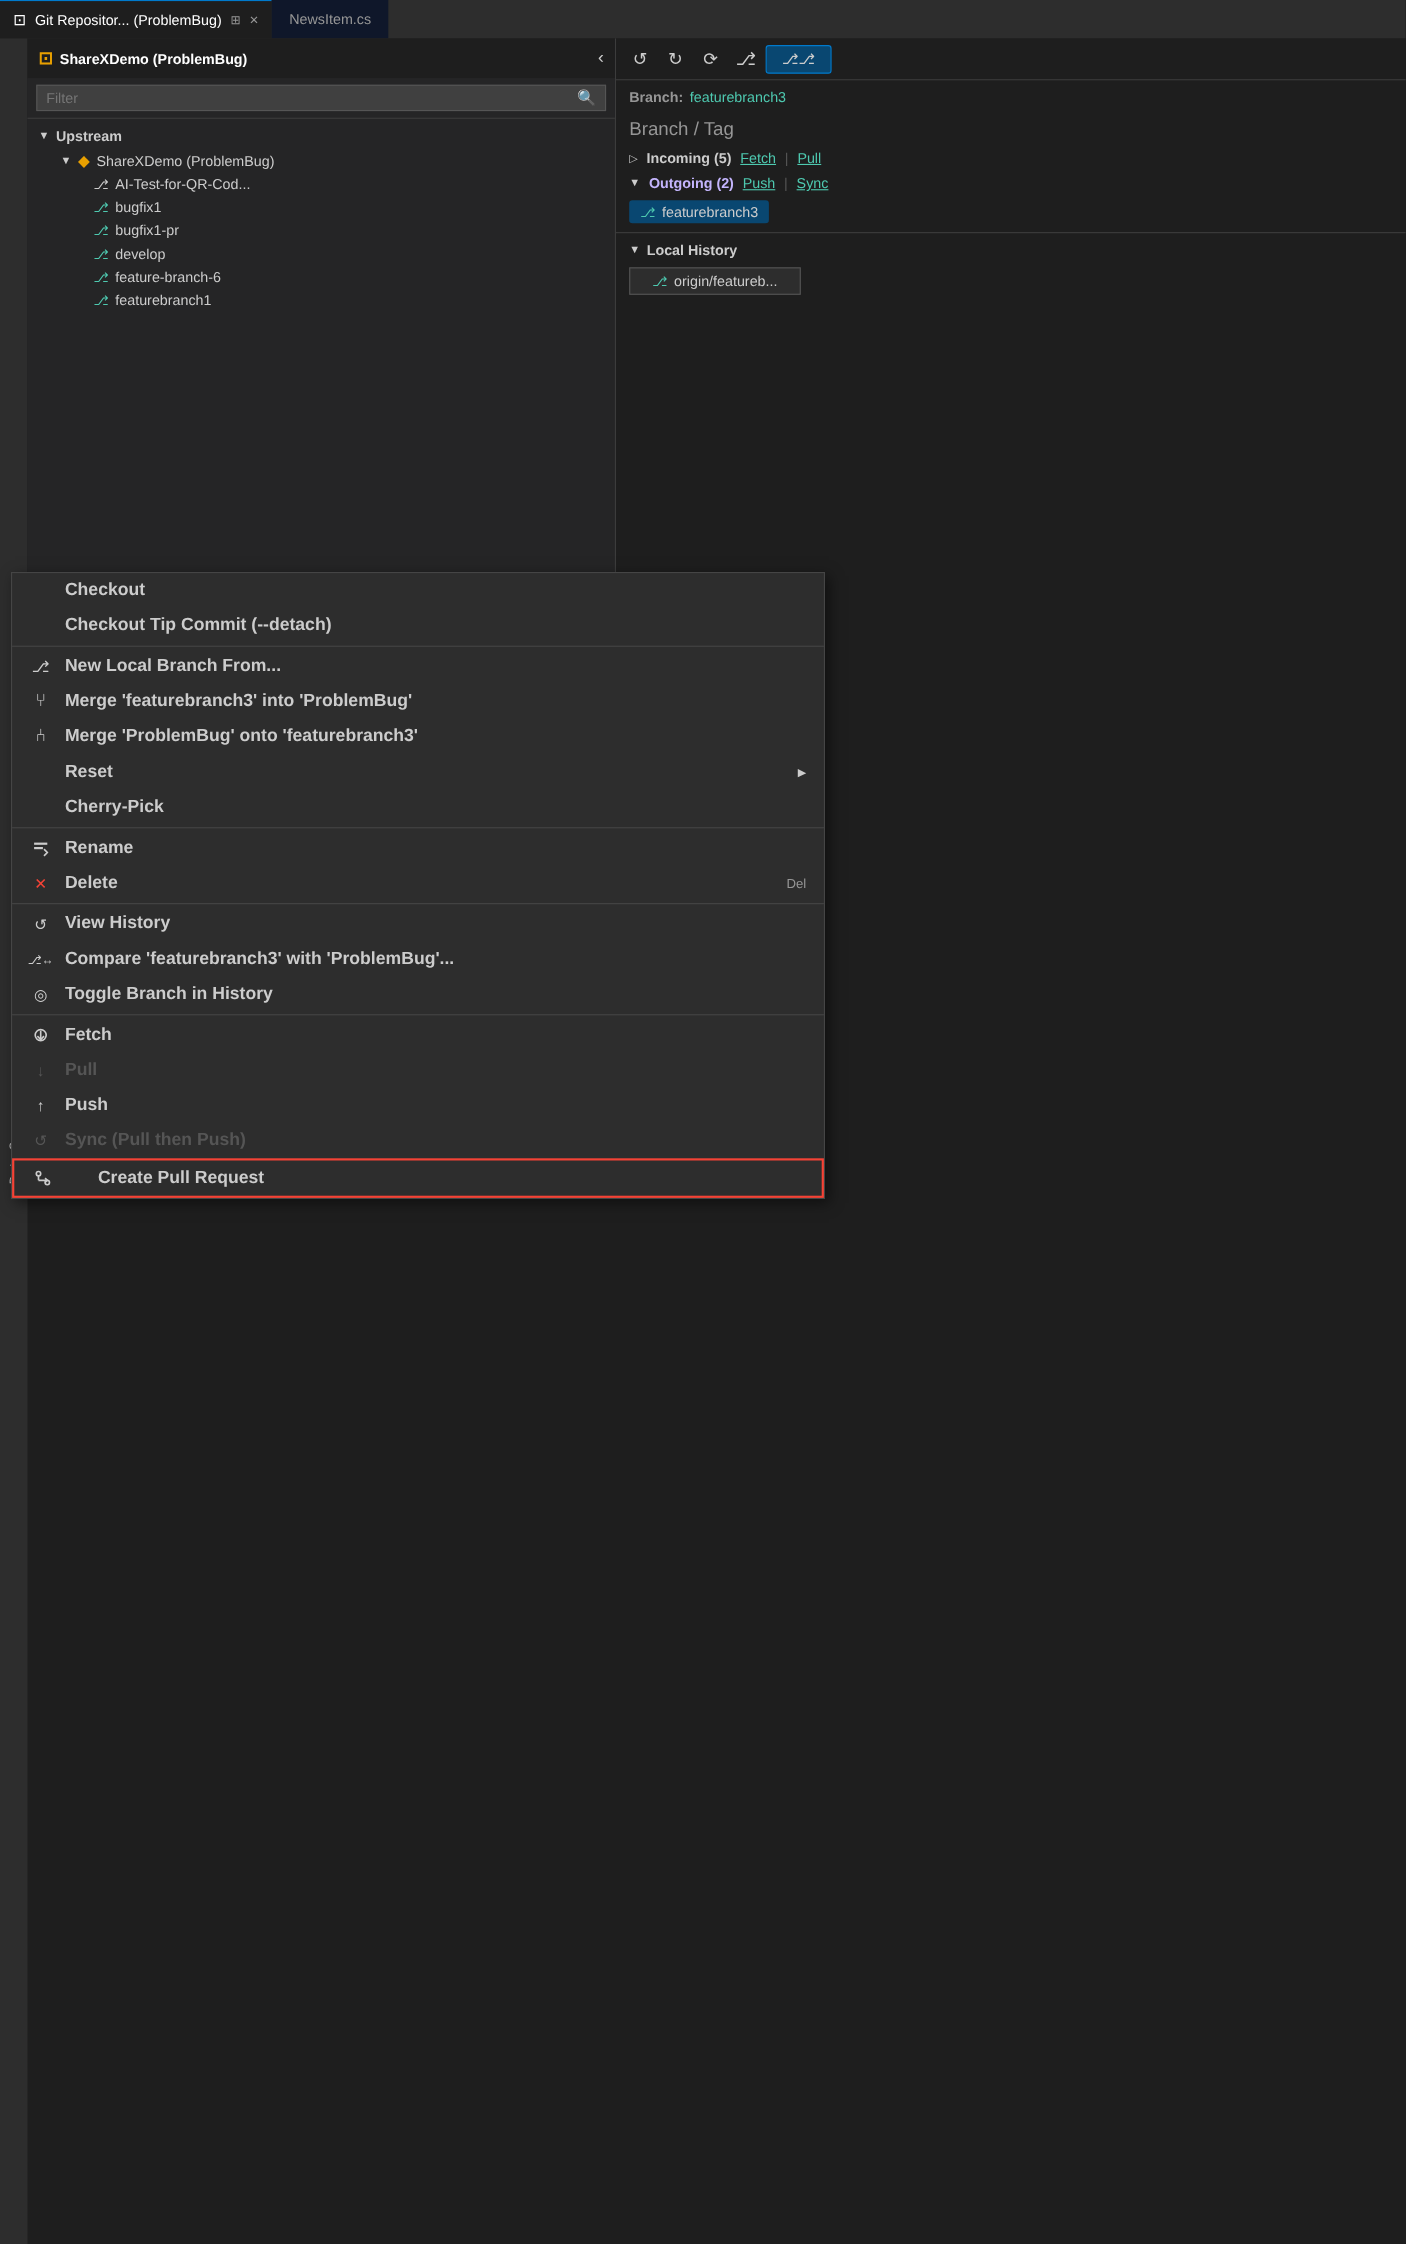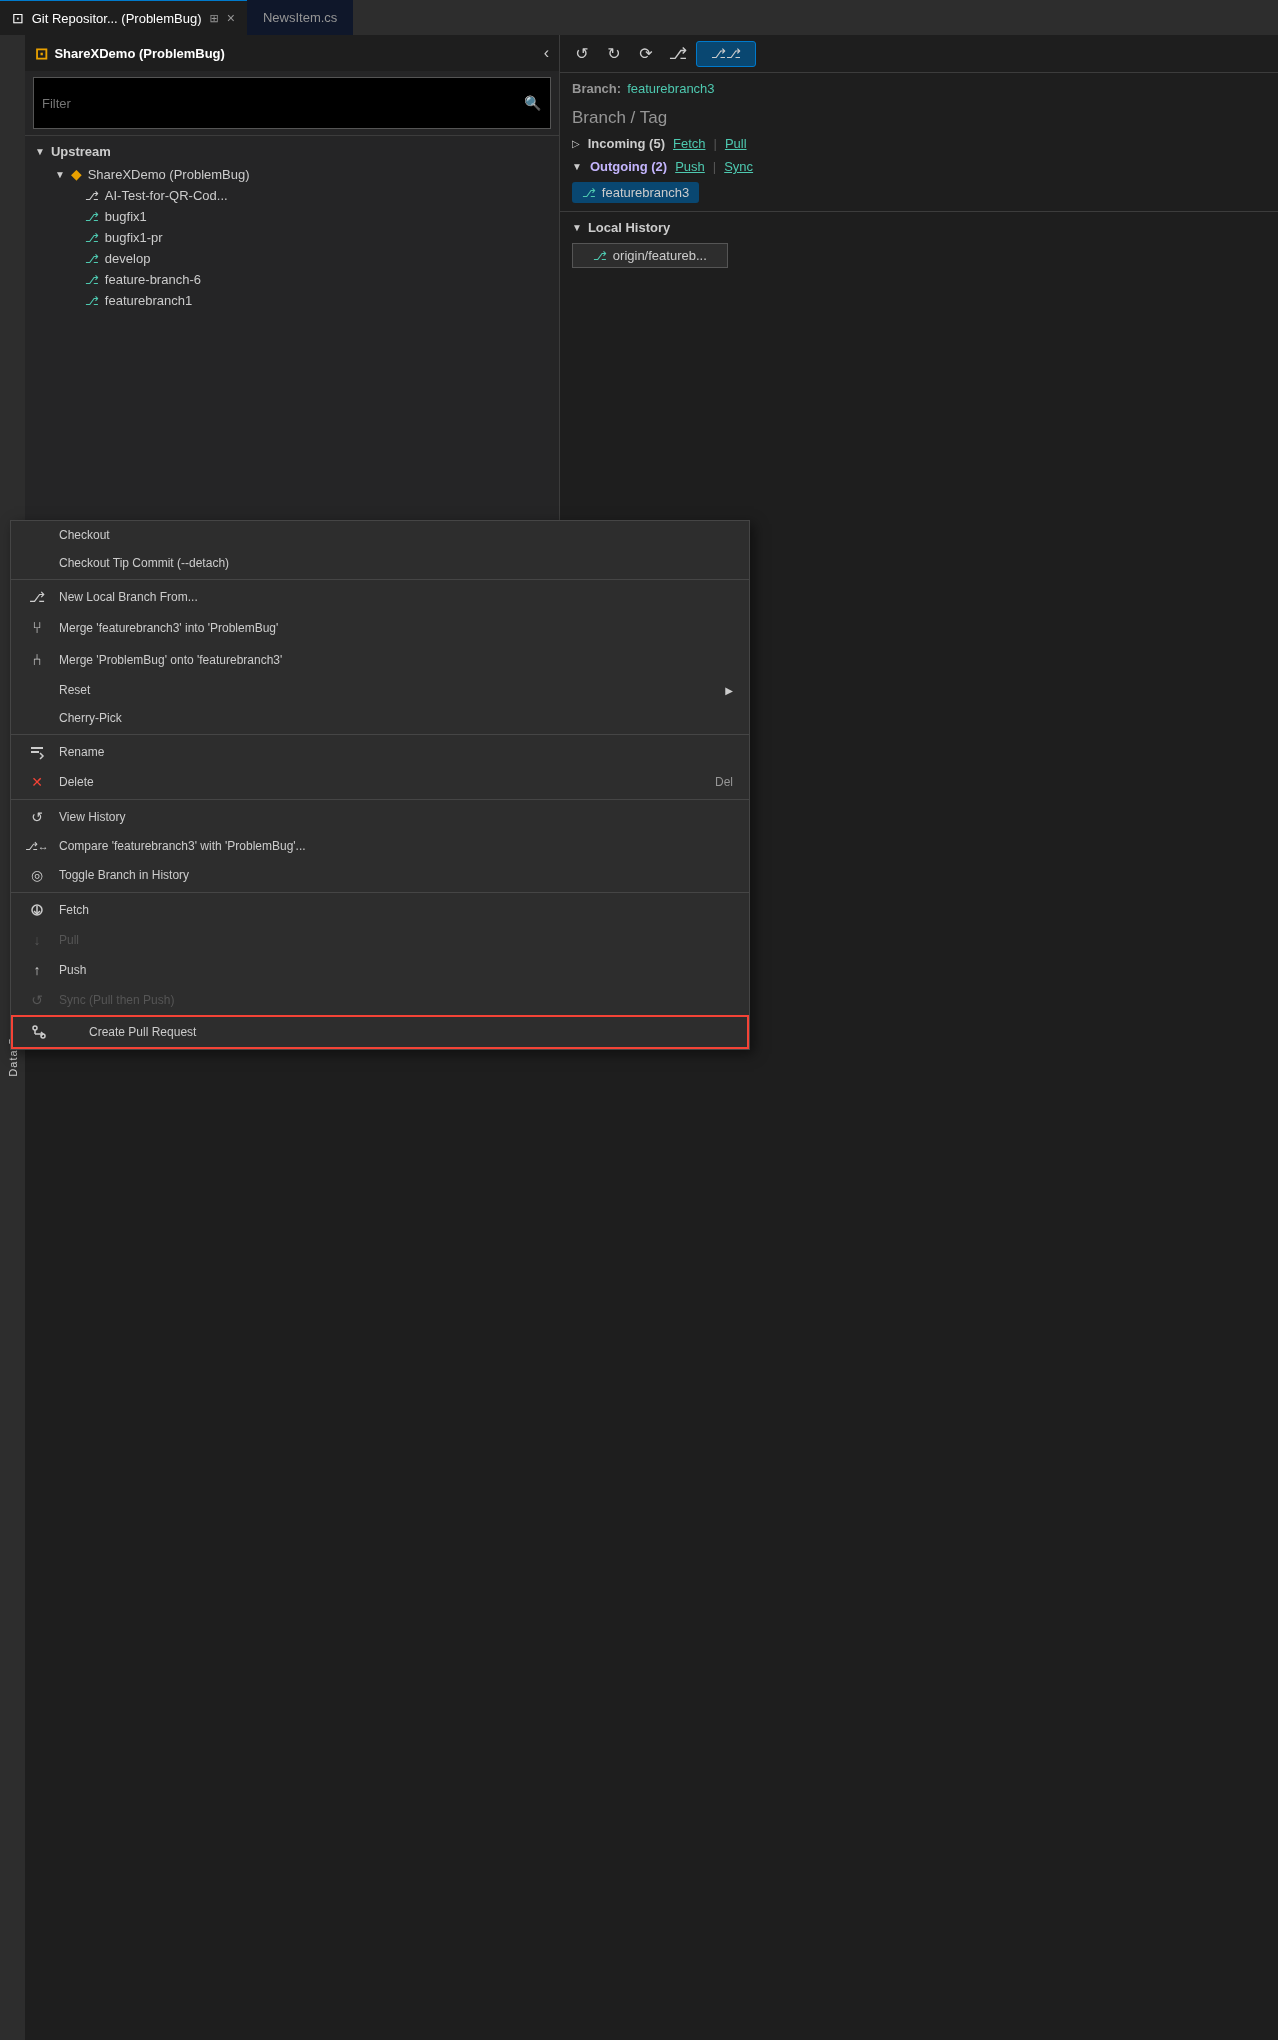--- a/index.html
+++ b/index.html
@@ -107,23 +107,23 @@
       font-size: 16px;
     }
     .filter-bar {
       padding: 6px 8px;
       background: #252526;
       border-bottom: 1px solid #3c3c3c;
     }
     .filter-input-wrap {
       display: flex;
       align-items: center;
-      background: #000000;
+      background: #404040;
       border: 1px solid #555;
-      padding: 17px 8px;
+      padding: 3px 8px;
       gap: 24px;
     }
     .filter-input {
       background: transparent;
       border: none;
       color: #969696;
       font-size: 13px;
       outline: none;
       flex: 1;
     }
@@ -283,21 +283,22 @@
     .menu-icon {
       width: 20px;
       display: flex;
       align-items: center;
       justify-content: center;
       font-size: 14px;
       flex-shrink: 0;
     }
     .menu-text {
       flex: 1;
-      font-size: 12px;
+      font-size: 16px;
+      font-weight: bold;
     }
     .menu-shortcut {
       color: #969696;
       font-size: 12px;
     }
     .menu-arrow {
       color: #cccccc;
       font-size: 10px;
     }
     .menu-icon-red { color: #f44336; }

